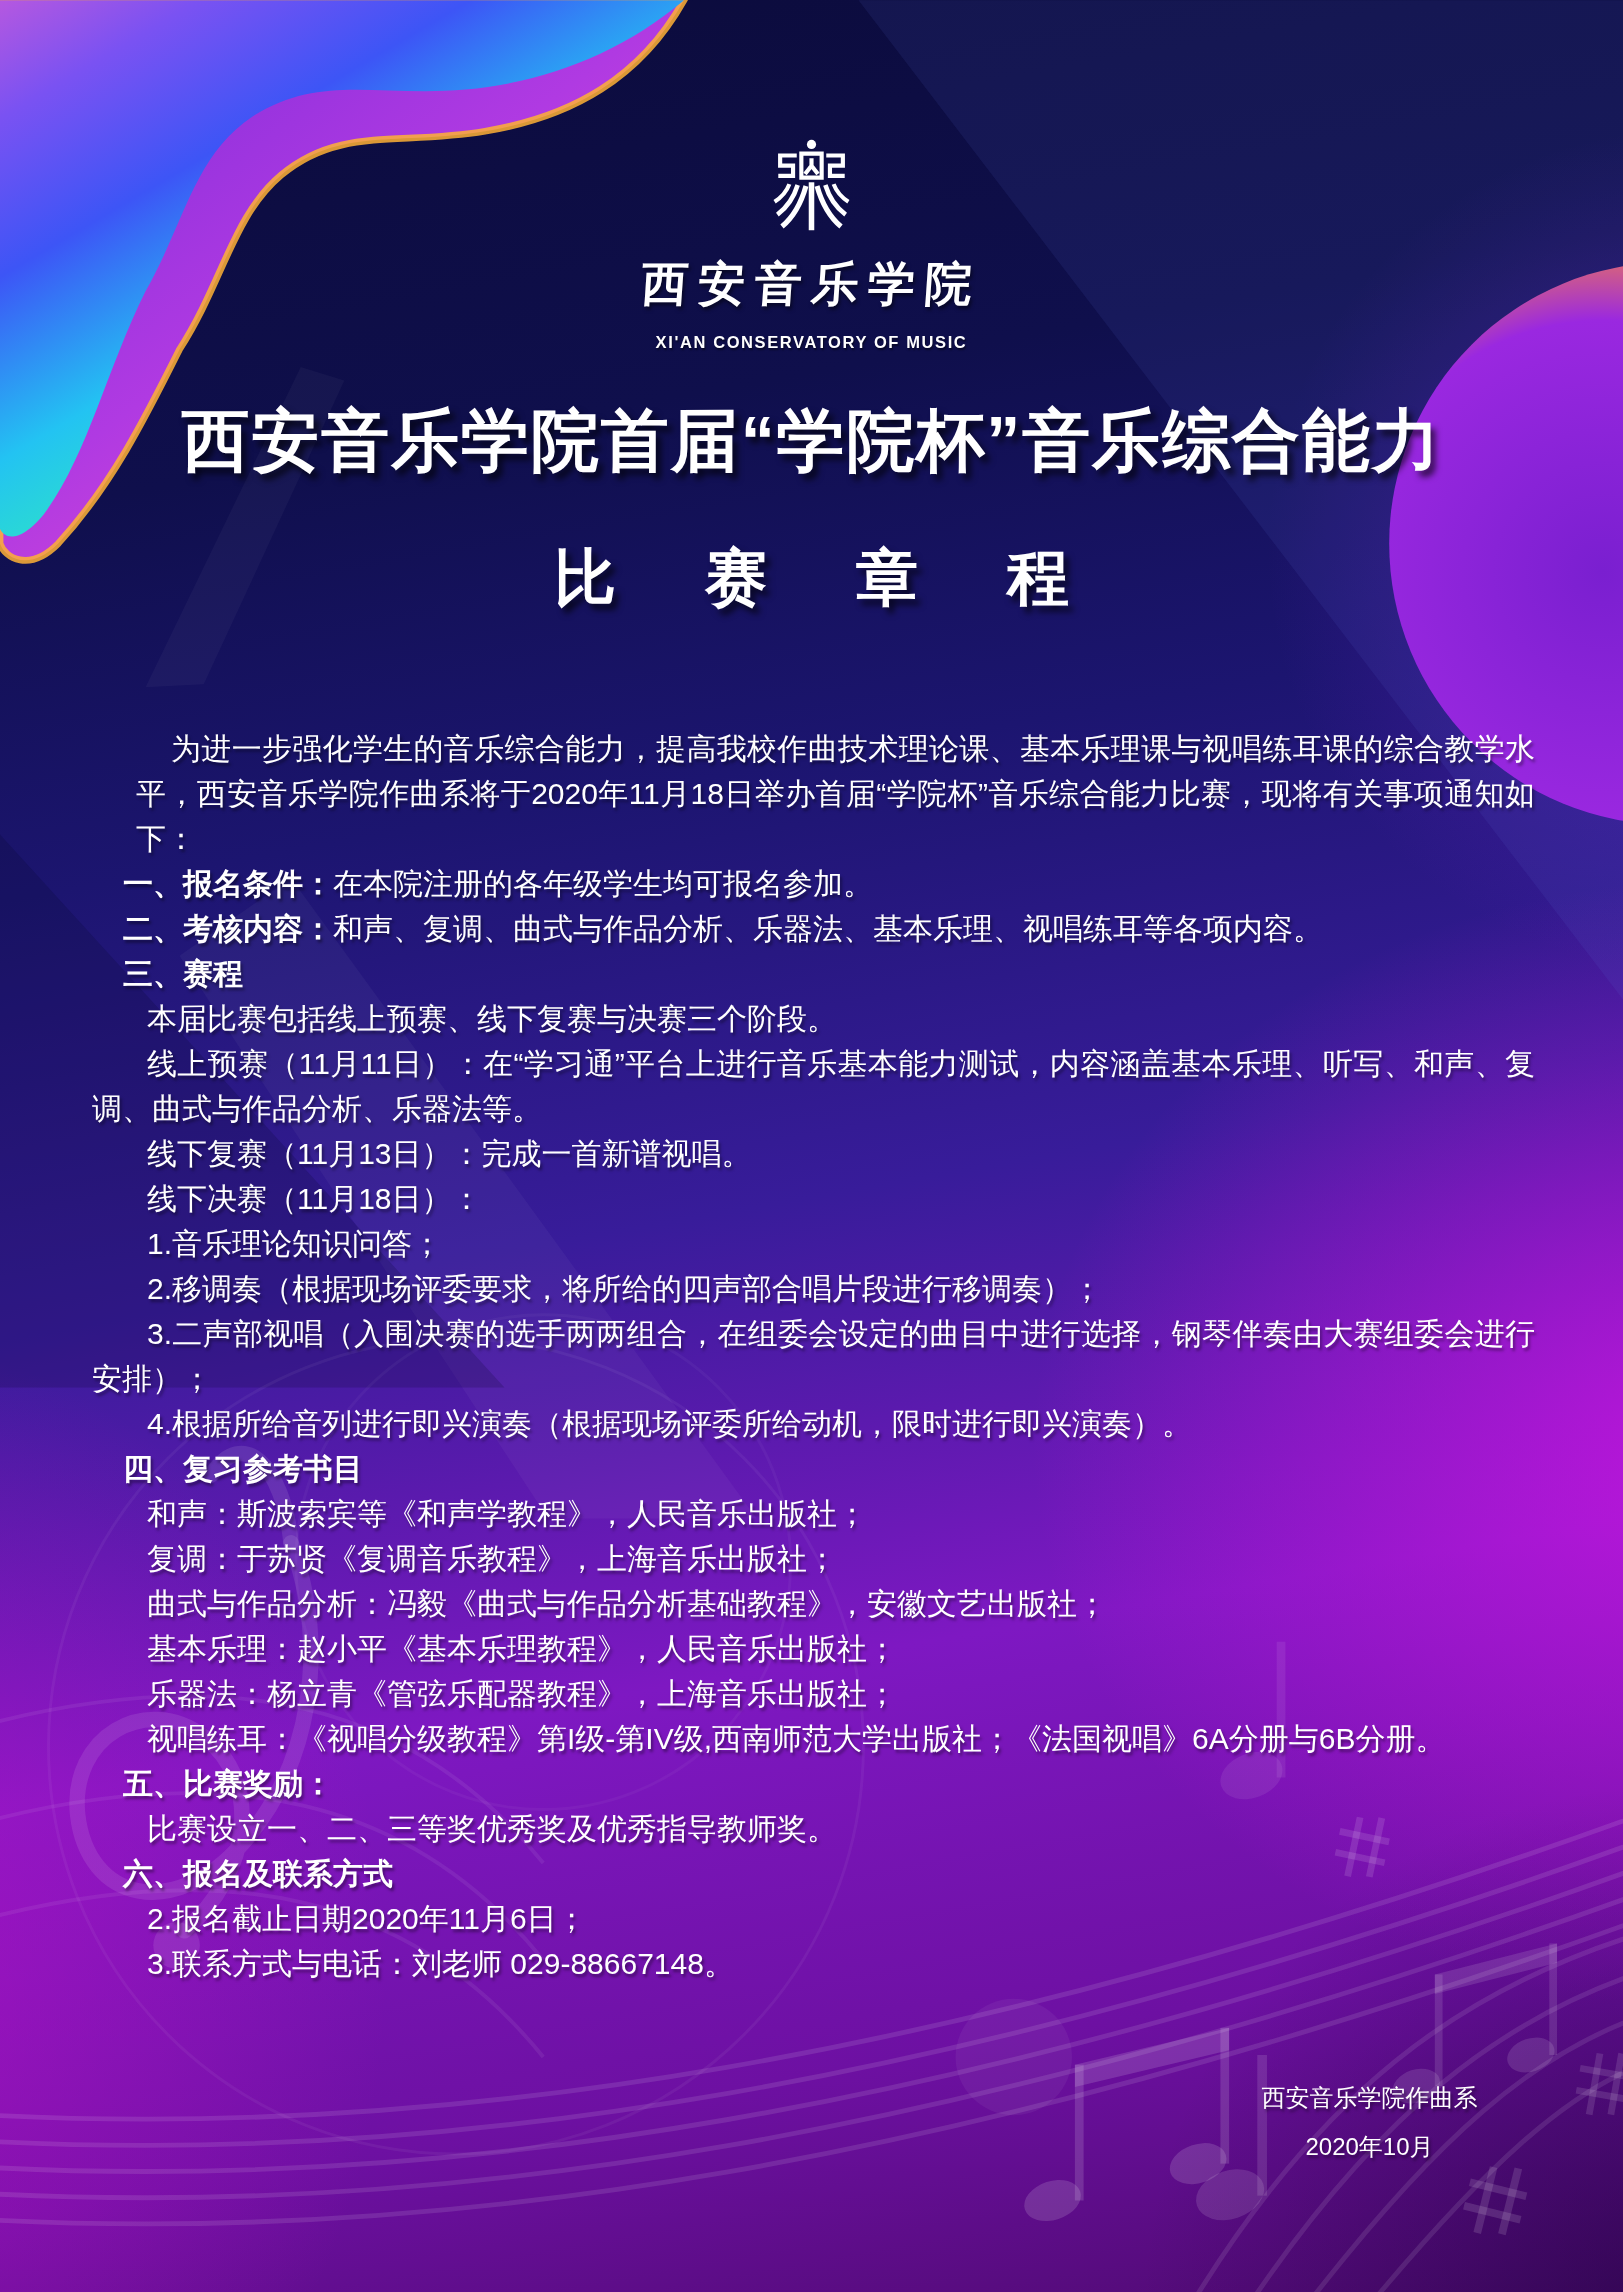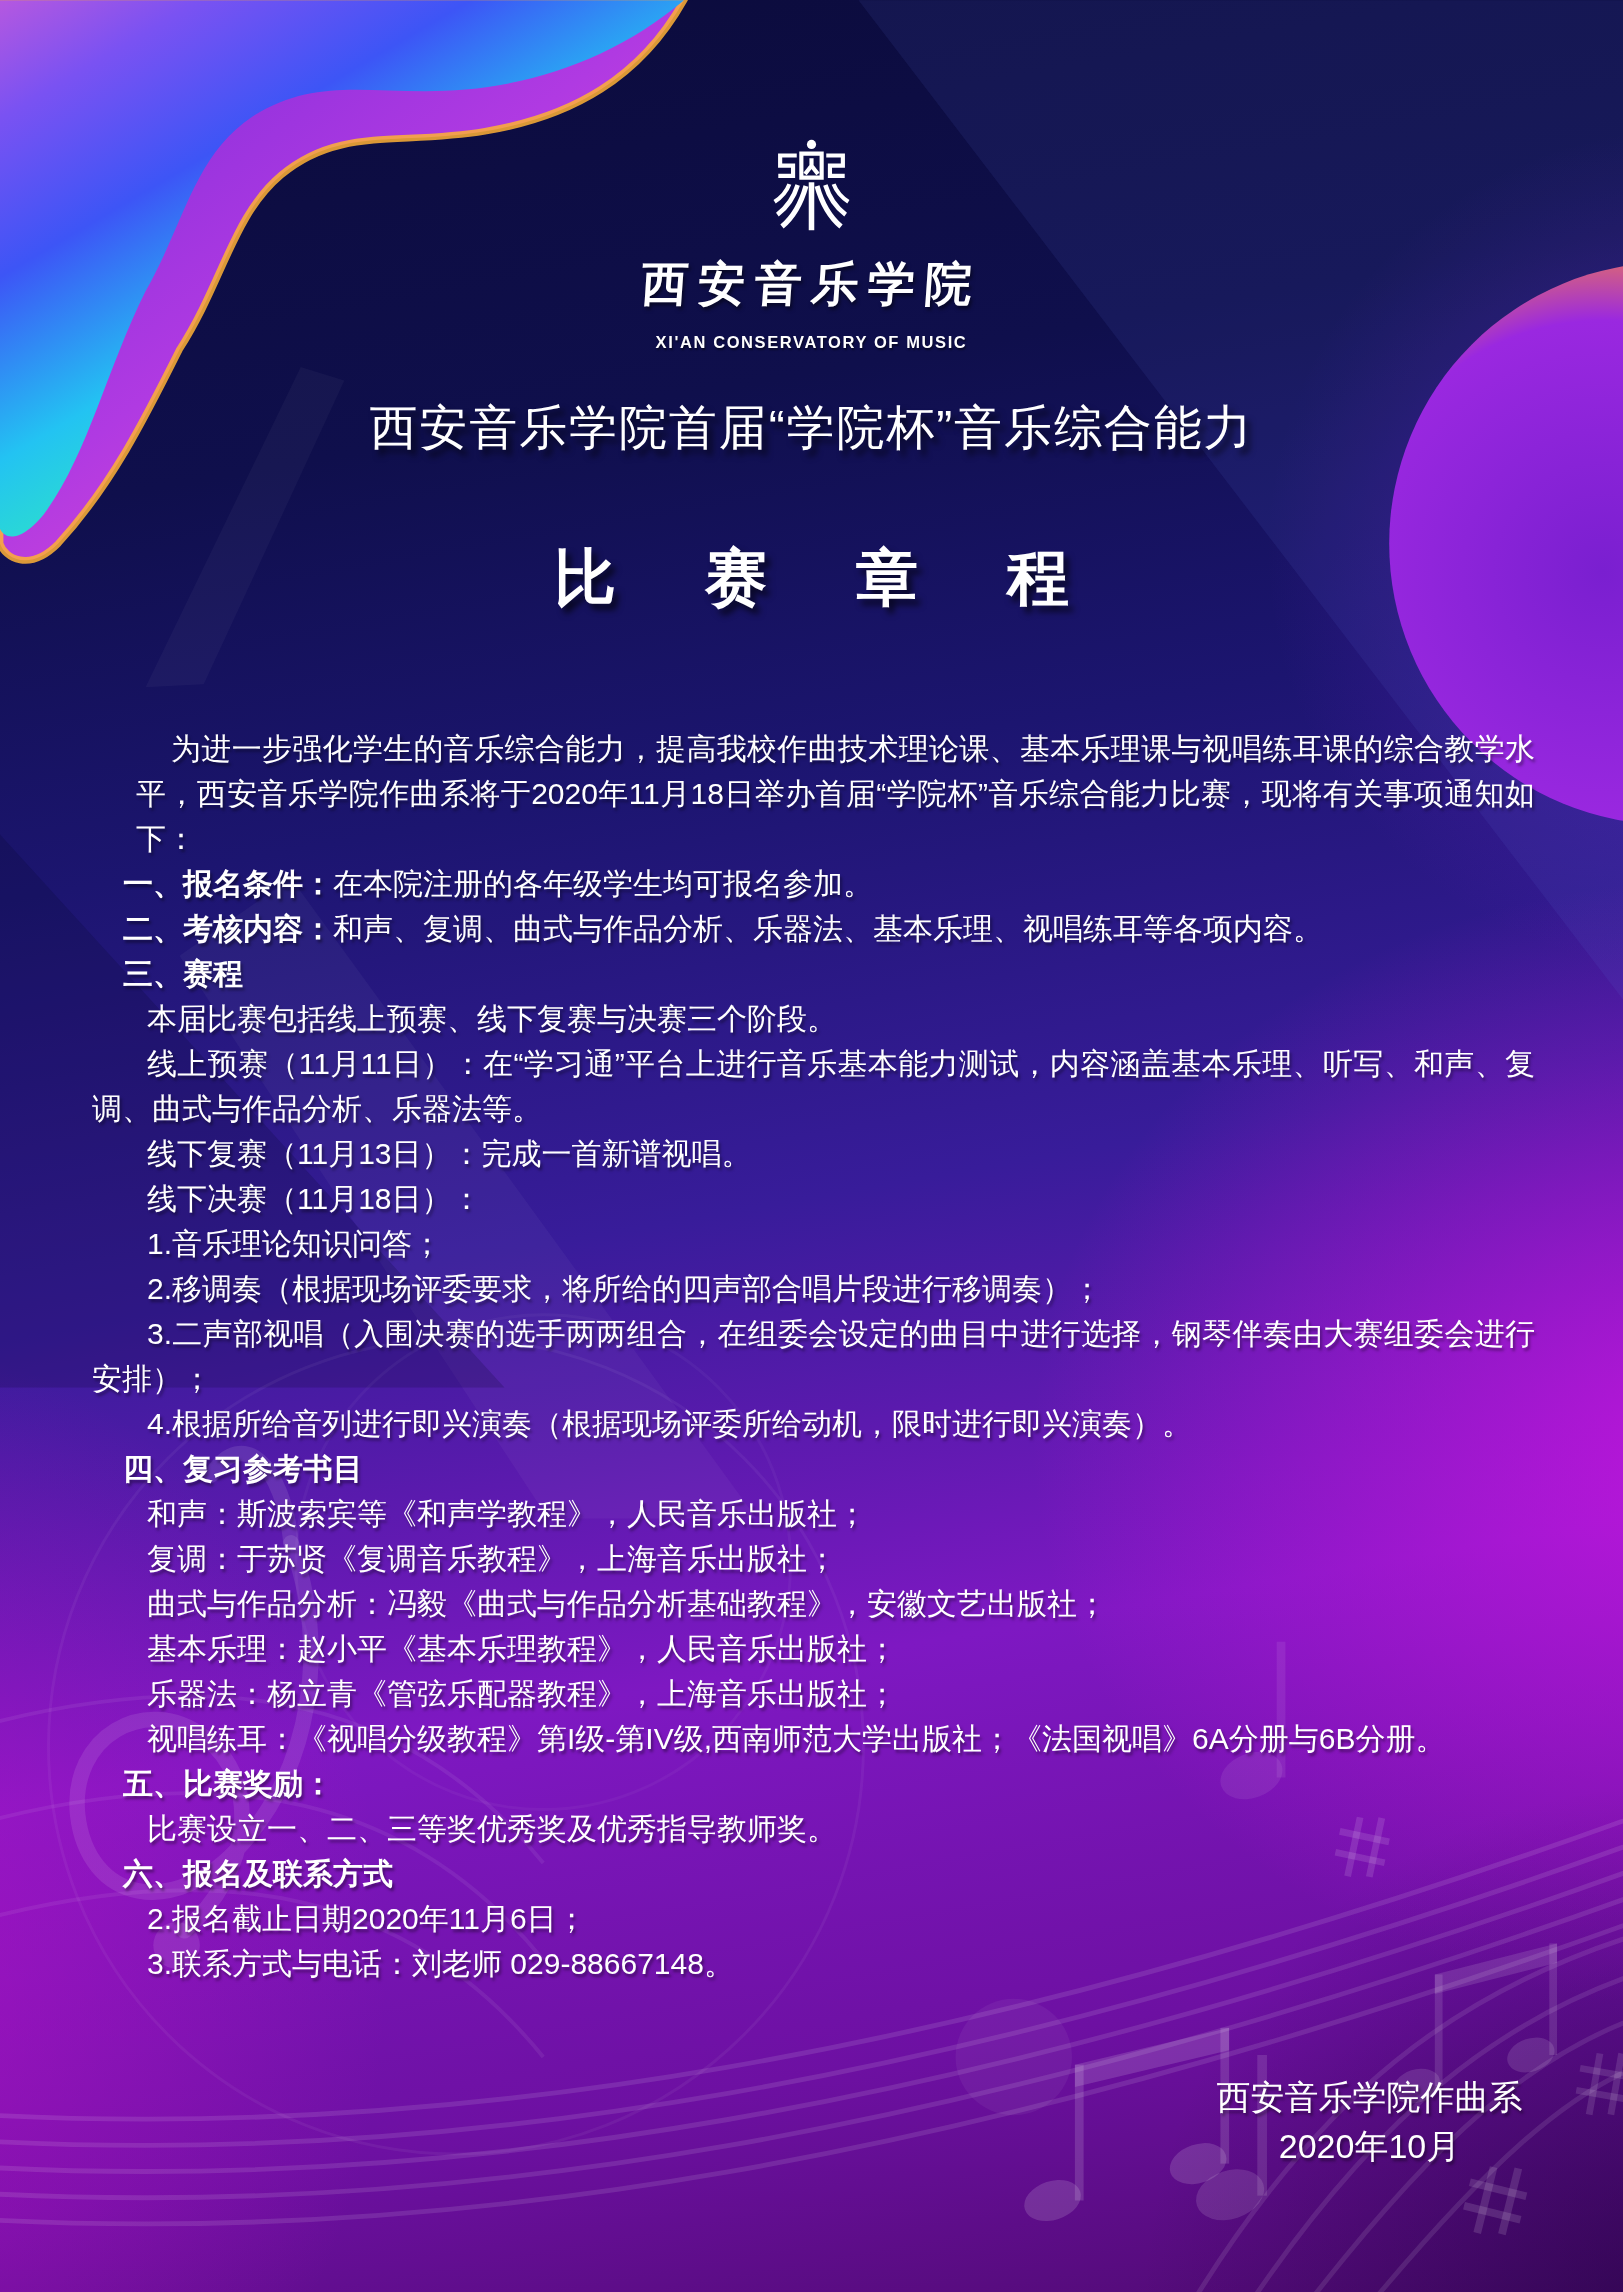--- a/index.html
+++ b/index.html
@@ -30,21 +30,21 @@
   .logo-en{
     margin-top:17px;
     font-size:16.5px;font-weight:bold;letter-spacing:1.6px;
     text-shadow:1px 1.9px 1.9px rgba(0,0,0,.5);
   }
 
   
   .title1{
     position:absolute;top:396px;left:0;width:100%;
     text-align:center;
-    font-size:48px;font-weight:normal;letter-spacing:1.9px;
+    font-size:68px;font-weight:bold;letter-spacing:1.9px;
     text-shadow:4.9px 5.8px 6.8px rgba(0,0,0,.65);
     white-space:nowrap;
   }
   .title2{
     position:absolute;top:536px;left:0;width:100%;
     text-align:center;
     font-size:62px;font-weight:bold;
     letter-spacing:89px;text-indent:89px;
     text-shadow:4.9px 5.8px 6.8px rgba(0,0,0,.65);
     white-space:nowrap;
@@ -58,21 +58,21 @@
   }
   .ln{margin:0;text-align:justify;}
   .intro{text-indent:35px;margin-left:44px;}
   .heading{padding-left:31px;}
   .heading b{font-weight:bold;margin-top:30px;}
   .sub{text-indent:55px;}
 
   
   .footer{
     position:absolute;top:2073px;left:1195px;width:349px;
-    text-align:center;font-size:34px;line-height:49px;
+    text-align:center;font-size:24px;line-height:49px;
     text-shadow:1.9px 2.9px 2.9px rgba(0,0,0,.4);
   }
 </style>
 </head>
 <body>
 
 <div class="poster">
 
   <svg class="deco" width="1623" height="2292" viewBox="0 0 1673 2362">
     <defs>

